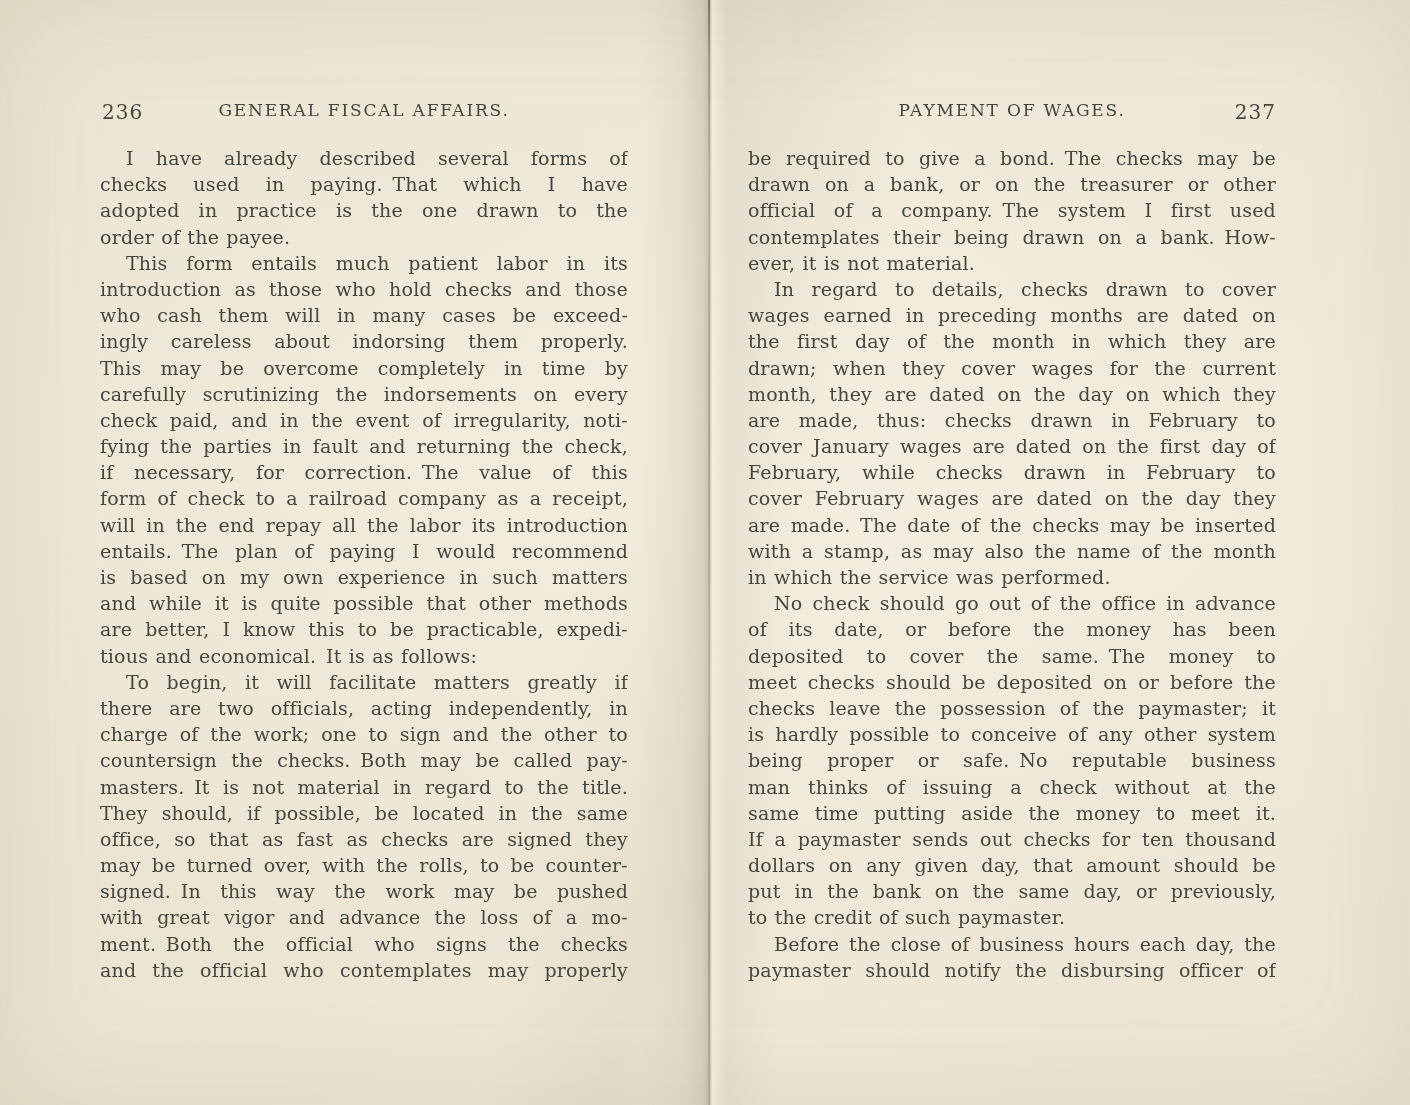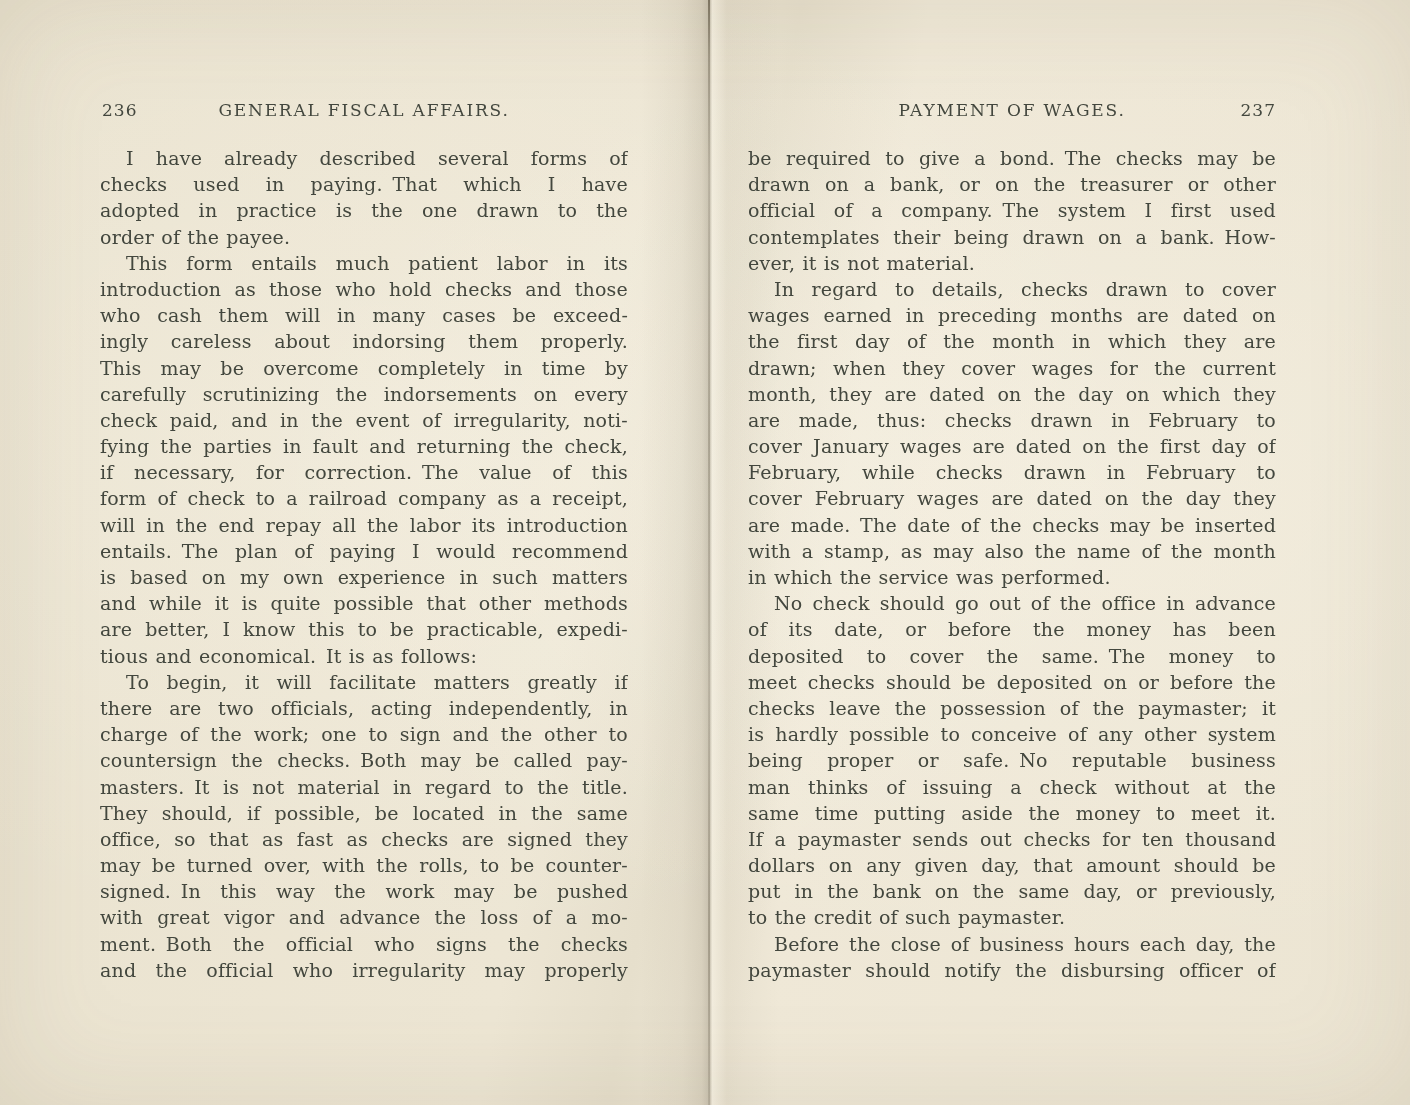--- a/index.html
+++ b/index.html
@@ -73,21 +73,21 @@
     left: 0;
     right: 0;
     text-align: center;
     font-size: 17px;
     letter-spacing: 1.8px;
     white-space: nowrap;
   }
   .page-number {
     position: absolute;
     top: 0;
-    font-size: 17px;
+    font-size: 20px;
     letter-spacing: 1px;
   }
   .page-left  .page-number { left: 2px; }
   .page-right .page-number { right: 0; }
   .page-body {
     margin-top: 23px;
     font-size: 19px;
   }
   .paragraph { margin: 0; }
   .line {
@@ -148,21 +148,21 @@
           <div class="line">there are two officials, acting independently, in</div>
           <div class="line">charge of the work; one to sign and the other to</div>
           <div class="line">countersign the checks. Both may be called pay-</div>
           <div class="line">masters. It is not material in regard to the title.</div>
           <div class="line">They should, if possible, be located in the same</div>
           <div class="line">office, so that as fast as checks are signed they</div>
           <div class="line">may be turned over, with the rolls, to be counter-</div>
           <div class="line">signed. In this way the work may be pushed</div>
           <div class="line">with great vigor and advance the loss of a mo-</div>
           <div class="line">ment. Both the official who signs the checks</div>
-          <div class="line">and the official who irregularity may properly</div>
+          <div class="line">and the official who contemplates may properly</div>
         </div>
       </div>
   </div>
 
   <div class="page page-right">
     <div class="page-header">
       <span class="running-head">PAYMENT OF WAGES.</span>
       <span class="page-number">237</span>
     </div>
     <div class="page-body">

